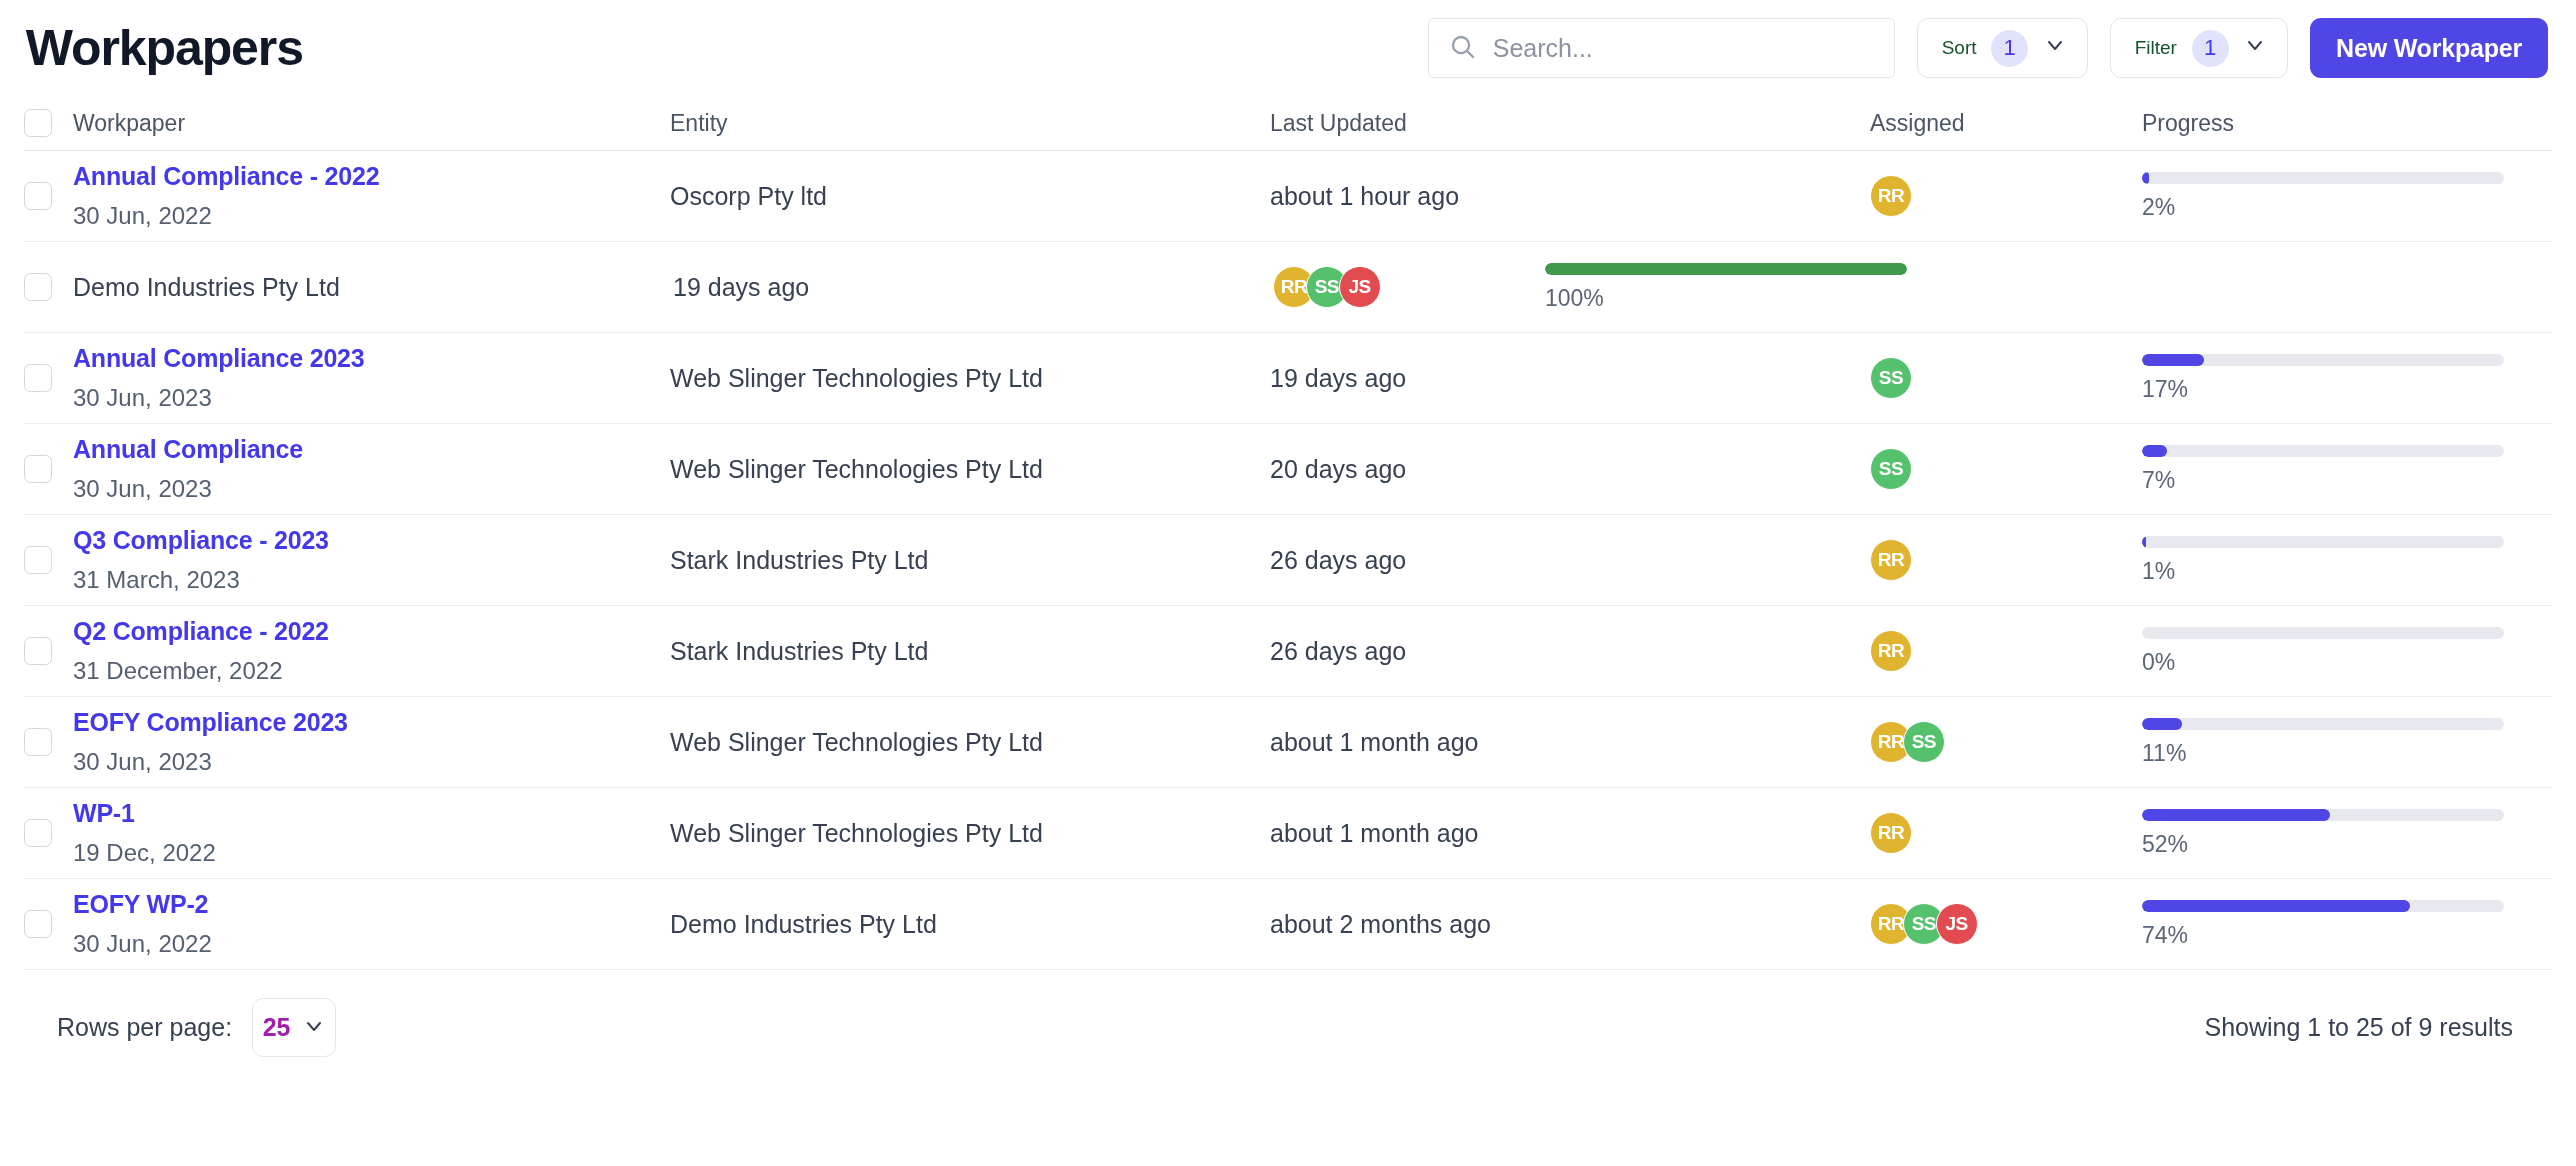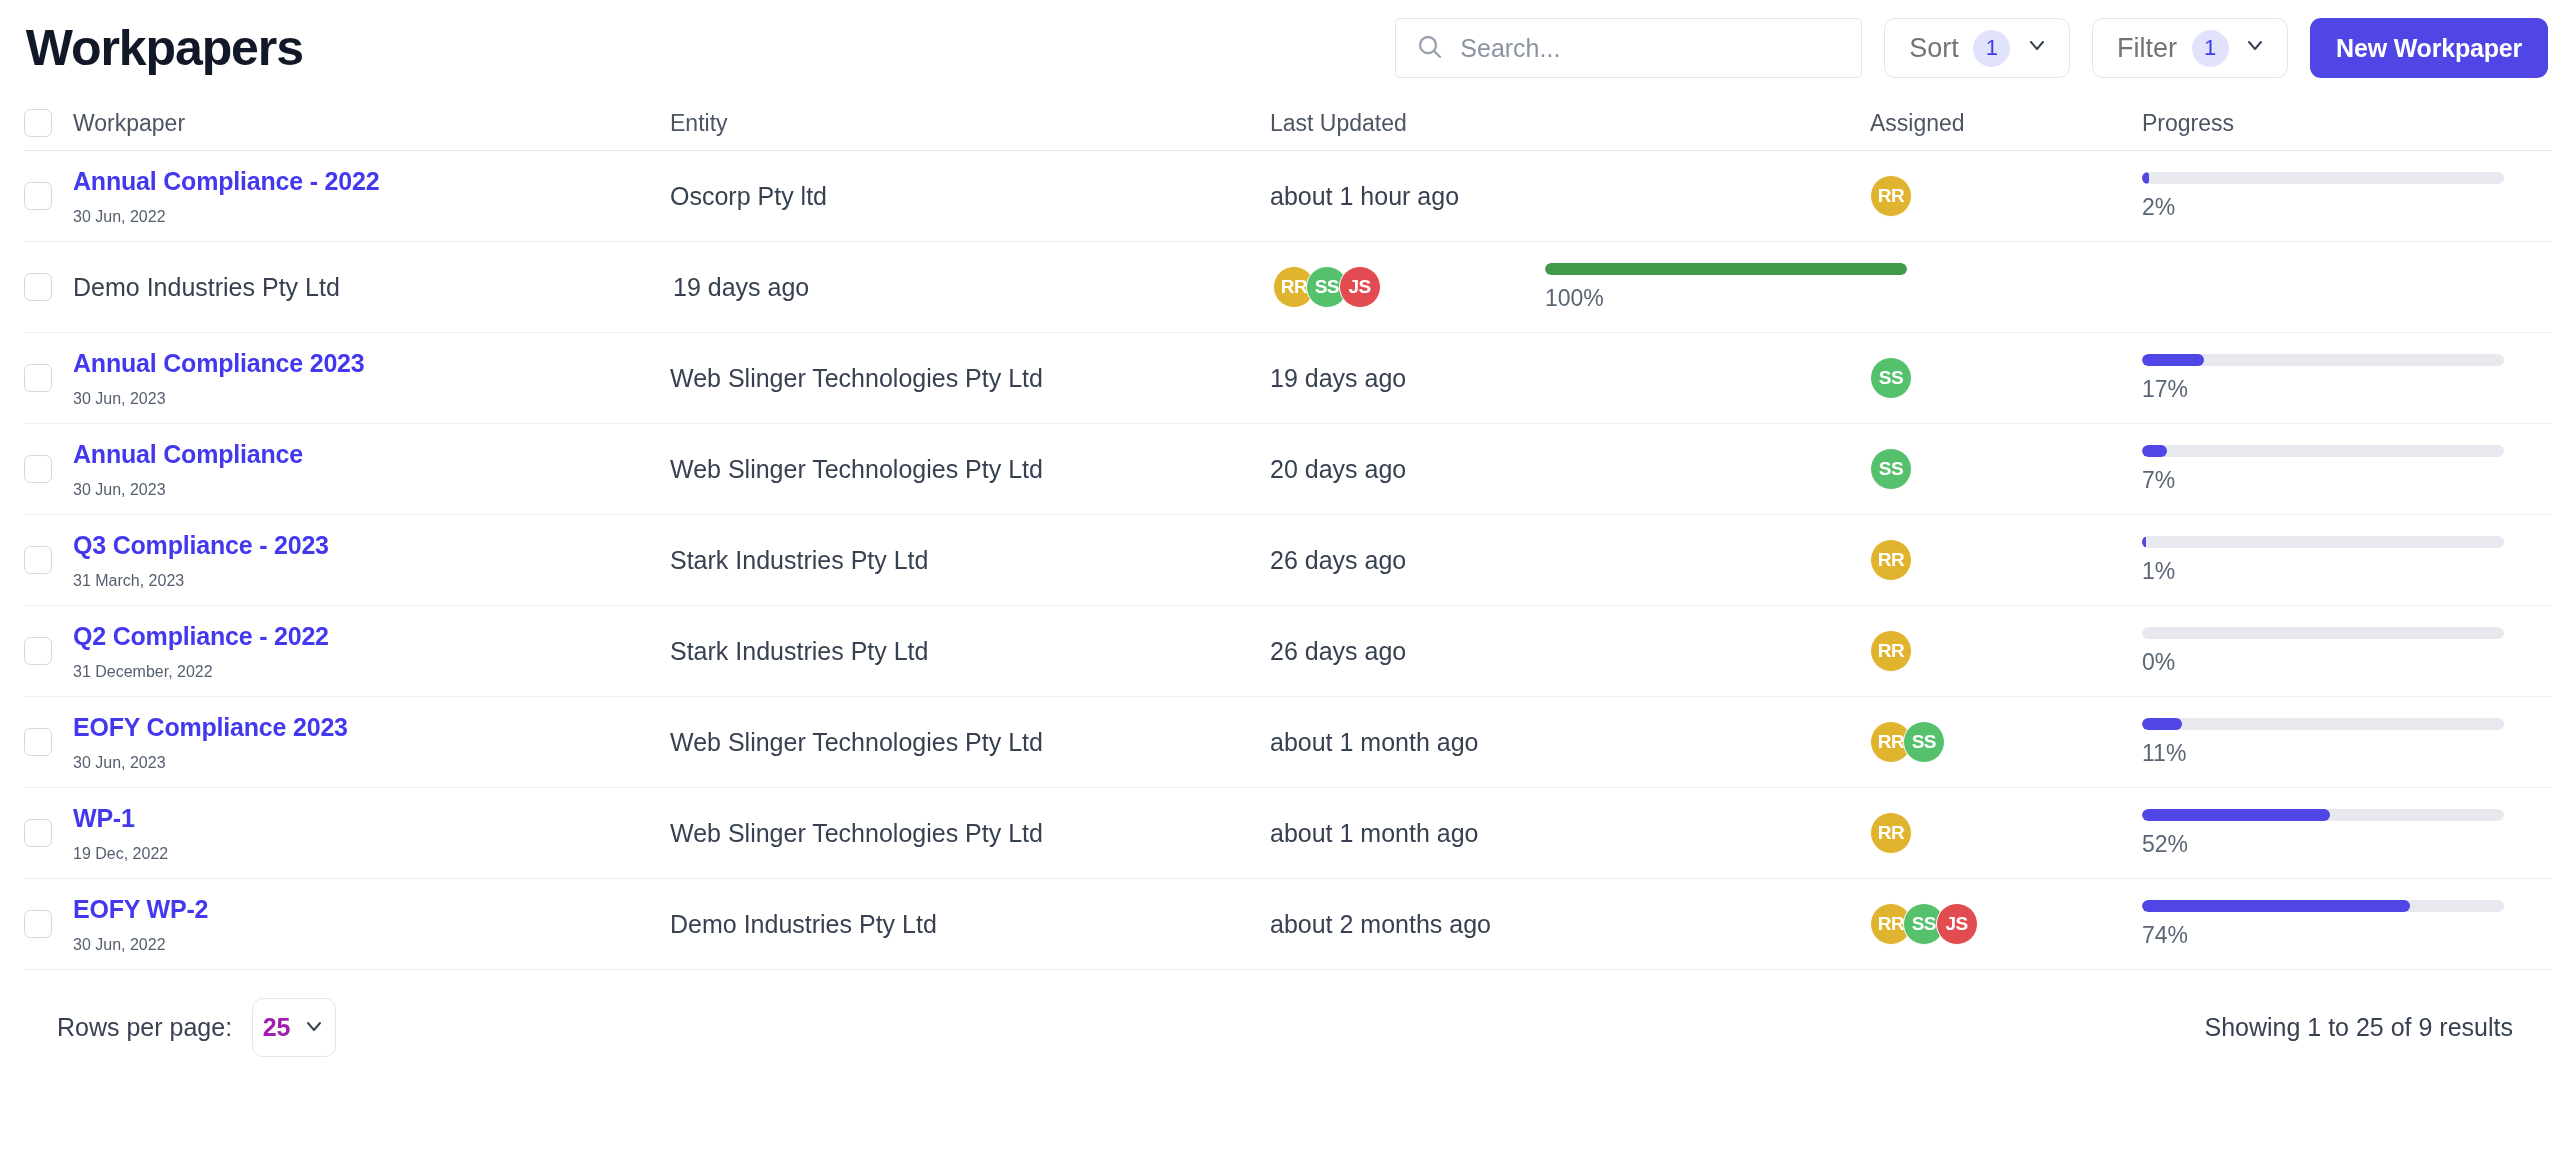--- a/index.html
+++ b/index.html
@@ -78,21 +78,21 @@
     background: #fff;
     display: flex;
     align-items: center;
     gap: 14.6px;
     padding: 0 20px 0 24px;
     cursor: pointer;
     font-size: 25px;
     color: #1f2937;
     font-weight: 500;
   }
-  .ctl-label { font-size: 27px; color: #737373; }
+  .ctl-label { font-size: 19px; color: #14532d; }
   .ctl-badge {
     background: #e0e3fb;
     color: #4338ee;
     border-radius: 915px;
     font-size: 22px;
     min-width: 37px;
     height: 37px;
     display: flex;
     align-items: center;
     justify-content: center;
@@ -159,21 +159,21 @@
     color: #4338ee;
     font-size: 25px;
     font-weight: bold;
     text-decoration: none;
     line-height: 1.25;
     letter-spacing: -0.2px;
   }
   .wp-date {
     display: block;
     color: #545f70;
-    font-size: 16px;
+    font-size: 24px;
     margin-top: 9px;
     line-height: 1.2;
   }
   .ent-text, .upd-text {
     font-size: 25px;
     color: #374151;
   }
 
   .avatars { display: flex; align-items: center; }
   .avatar {

